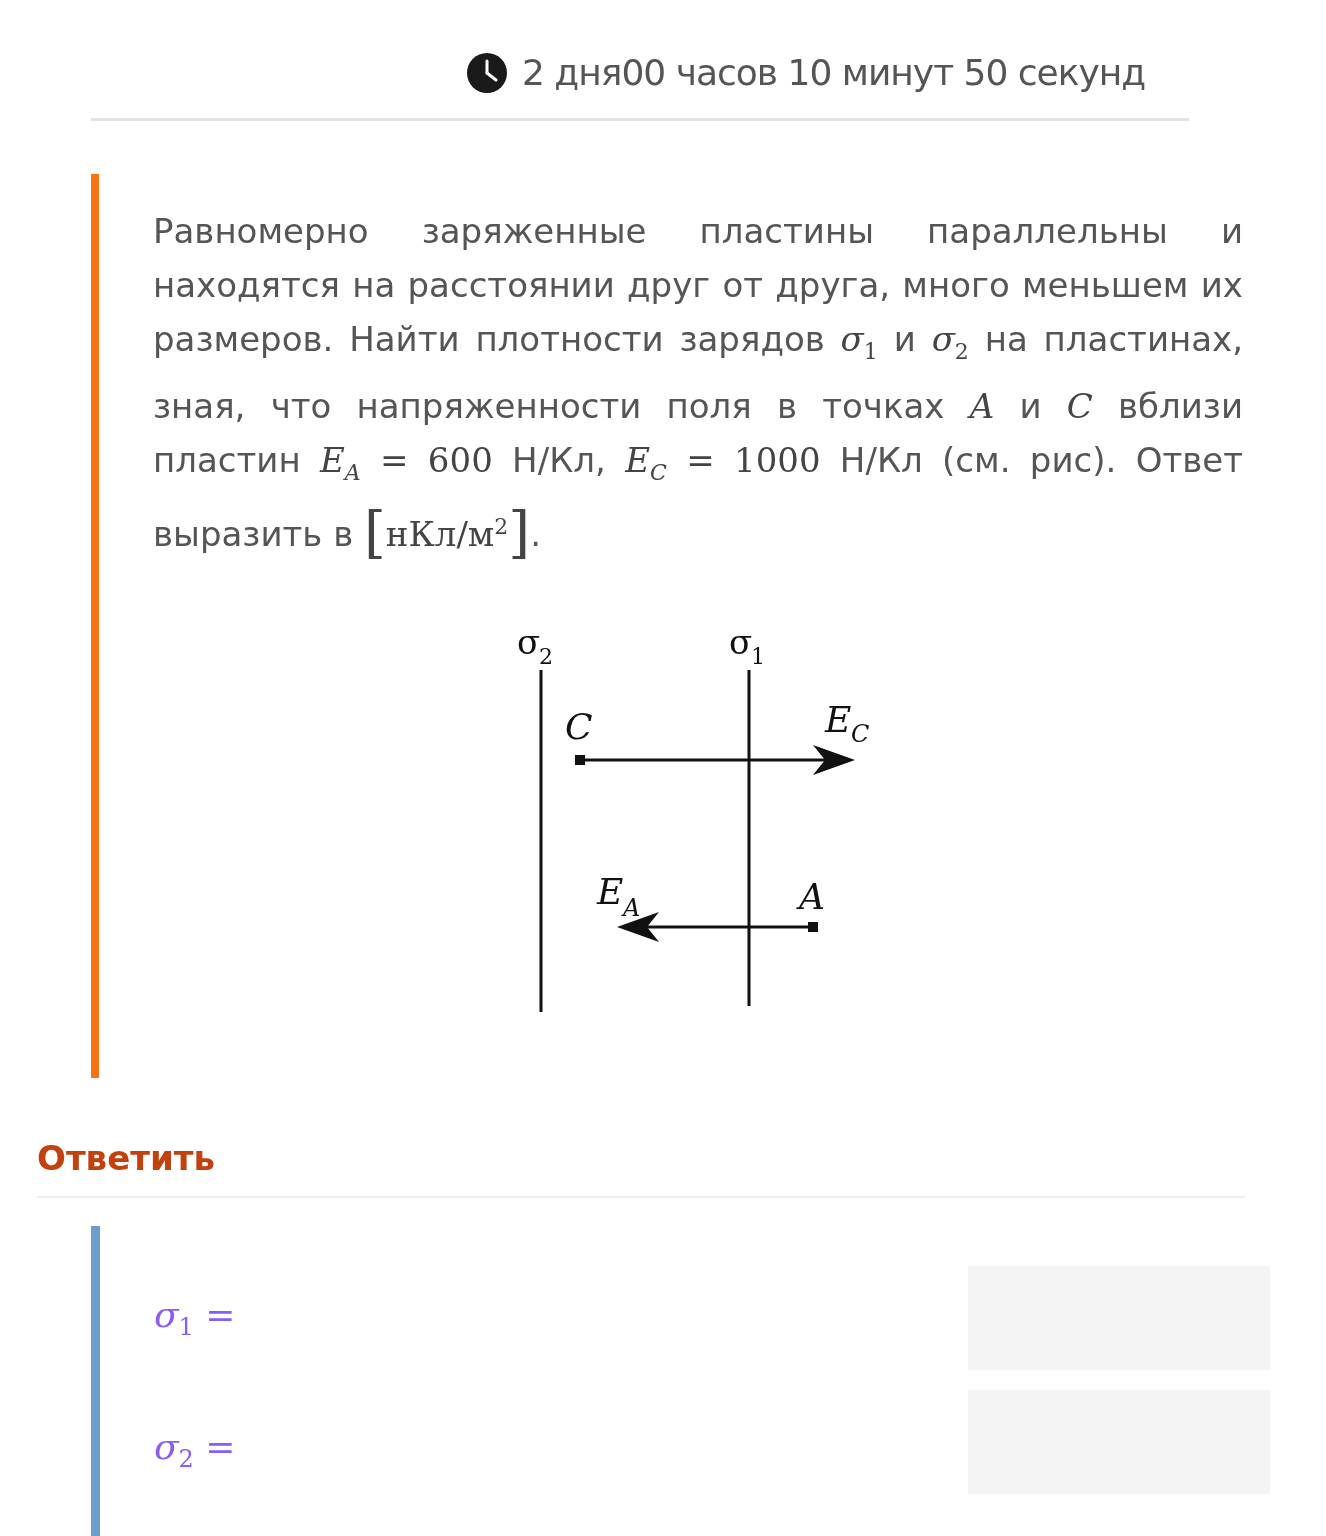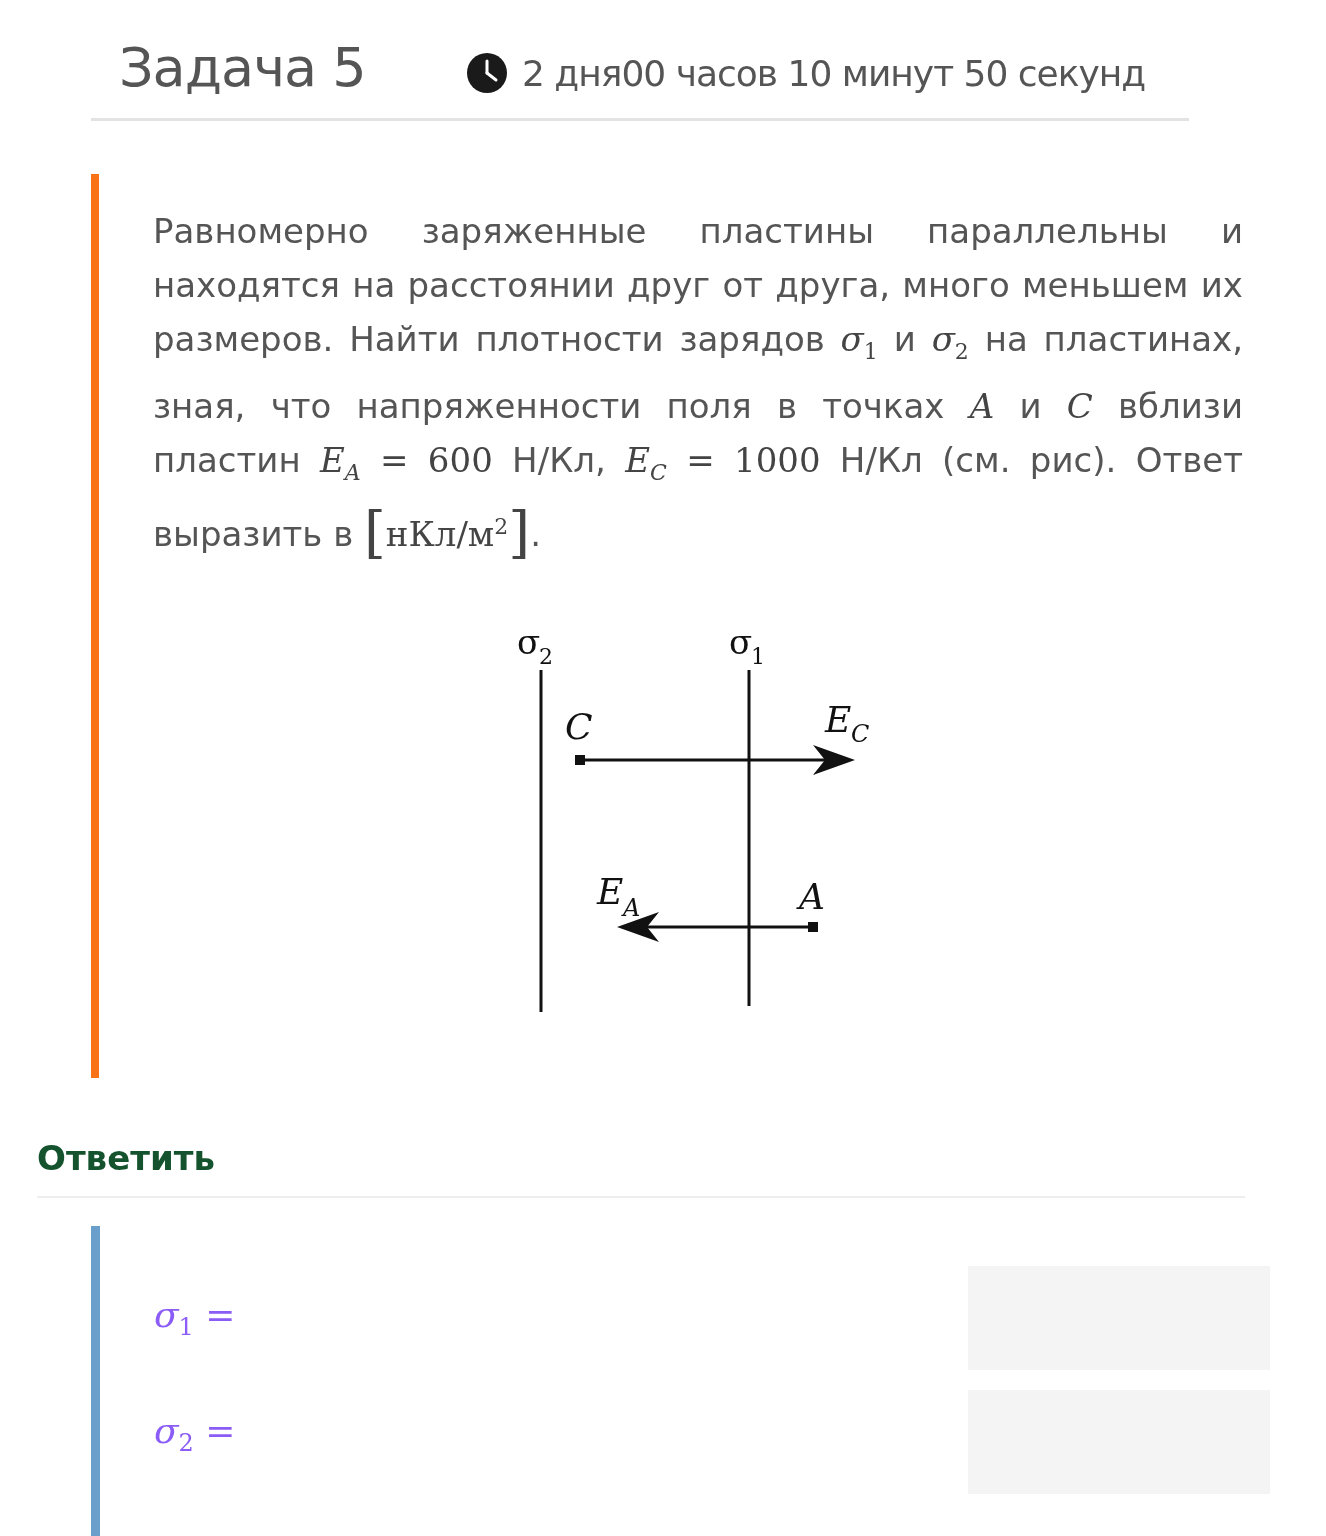--- a/index.html
+++ b/index.html
@@ -3,53 +3,52 @@
 <meta charset="utf-8">
 <style>
   html, body { margin: 0; padding: 0; background: #ffffff; }
   body { width: 1326px; height: 1536px; position: relative; overflow: hidden;
          font-family: "DejaVu Sans", sans-serif; color: #555555; }
 
   .header { position: absolute; left: 91px; top: 0; width: 1098px; height: 118px;
             border-bottom: 3px solid #e3e3e3; }
   .title { position: absolute; left: 28px; top: 36px; font-size: 54px; color: #555555;
            letter-spacing: -1px; }
-  .timer { position: absolute; left: 375px; top: 52px; display: flex; align-items: center; }
+  .timer { position: absolute; left: 375px; top: 52px; display: flex; }
   .clock { width: 42px; height: 42px; margin-right: 14px; }
   .timer-text { font-size: 36px; color: #555555; letter-spacing: -1px; }
 
   .task-block { position: absolute; left: 91px; top: 174px; width: 1160px; height: 904px;
                 border-left: 8px solid #f97316; }
   .task-text { position: absolute; left: 54px; top: 30px; width: 1090px; font-size: 34px;
                line-height: 54px; color: #555555; text-align: justify; }
   .m { font-family: "DejaVu Serif", serif; font-style: italic; color: #444; }
   .mr { font-family: "DejaVu Serif", serif; color: #444; }
   .bracket { font-family: "DejaVu Serif", serif; font-size: 56px; font-weight: 100;
              vertical-align: -6px; color: #444; }
 
   .figure { position: absolute; left: 380px; top: 440px; width: 420px; height: 420px; }
 
   .answer-title { position: absolute; left: 37px; top: 1138px; font-size: 34px; font-weight: bold;
-                  color: #14532d; }
+                  color: #c2410c; }
   .answer-divider { position: absolute; left: 37px; top: 1196px; width: 1208px; height: 2px;
                     background: #eeeeee; }
 
   .answer-block { position: absolute; left: 91px; top: 1226px; width: 1200px; height: 320px;
                   border-left: 9px solid #6a9fcb; }
   .ans-label { position: absolute; left: 54px; font-family: "DejaVu Serif", serif; font-size: 36px;
                color: #8b5cf6; }
   .ans-label sub { font-size: 24px; font-style: normal; }
   .ans-input { position: absolute; left: 868px; width: 302px; height: 104px; background: #f4f4f4;
                border: none; outline: none; font-size: 30px; padding: 0 16px; box-sizing: border-box; }
 </style>
 </head>
 <body>
 
 <div class="header">
-  <div class="title">Задача 5</div>
   <div class="timer">
     <svg class="clock" viewBox="0 0 42 42">
       <circle cx="21" cy="21" r="20" fill="#1a1a1a"></circle>
       <line x1="21" y1="21" x2="21" y2="9" stroke="#fff" stroke-width="3" stroke-linecap="round"></line>
       <line x1="21" y1="21" x2="30" y2="28" stroke="#fff" stroke-width="3" stroke-linecap="round"></line>
     </svg>
     <span class="timer-text">2 дня00 часов 10 минут 50 секунд</span>
   </div>
 </div>
 
@@ -84,15 +83,15 @@
     <rect x="709" y="748" width="10" height="10" fill="#111"></rect>
   </svg>
 </div>
 
 <div class="answer-title">Ответить</div>
 <div class="answer-divider"></div>
 
 <div class="answer-block">
   <div class="ans-label" style="top:68px"><i>σ</i><sub>1</sub><span> =</span></div>
   <input class="ans-input" style="top: 40px;" type="text" value="">
-  <div class="ans-label" style="top:184px"><i>σ</i><sub>2</sub><span> =</span></div>
+  <div class="ans-label" style="top:200px"><i>σ</i><sub>2</sub><span> =</span></div>
   <input class="ans-input" style="top: 164px;" type="text" value="">
 </div>
 
 </body></html>

